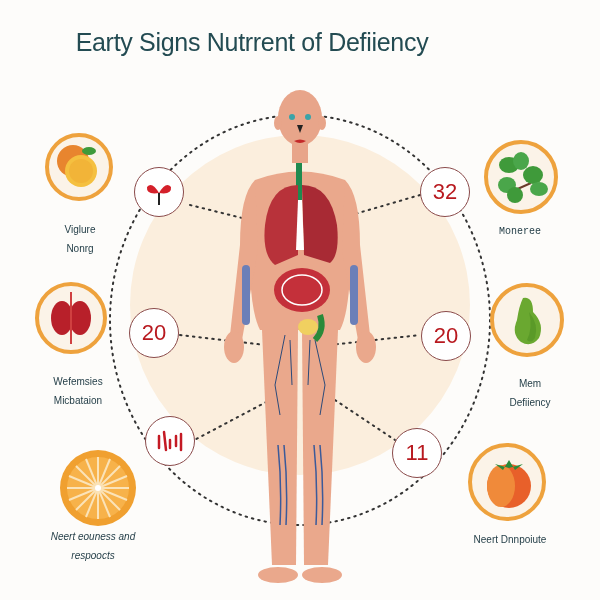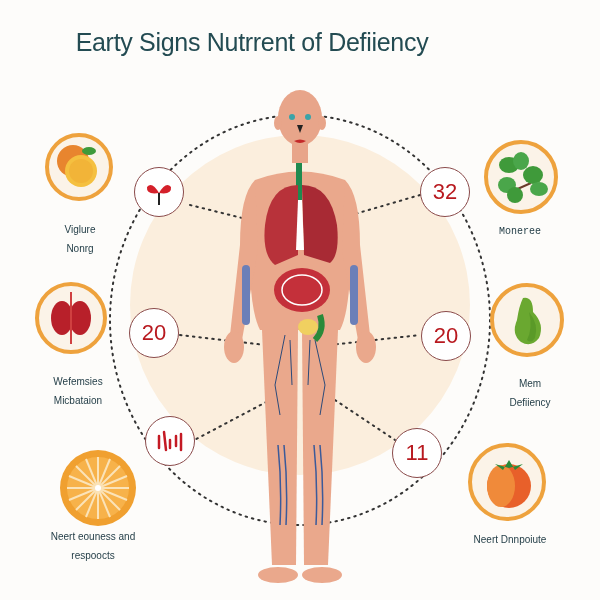--- a/index.html
+++ b/index.html
@@ -135,21 +135,21 @@
       <line x1="17" y1="17" x2="61" y2="61"></line>
         <line x1="61" y1="17" x2="17" y2="61"></line>
       <line x1="27" y1="10" x2="51" y2="68"></line>
         <line x1="51" y1="10" x2="27" y2="68"></line>
       <line x1="10" y1="27" x2="68" y2="51"></line>
         <line x1="10" y1="51" x2="68" y2="27"></line>
     </g>
     <circle cx="39" cy="39" r="3" fill="#fff"></circle>
   </svg>
 </div>
-<div class="label" style="left:8px;top:527px;width:170px;">
+<div class="label" style="left:8px;top:527px;width:170px;font-style:italic;">
   <div>Neert eouness and</div>
   <div>respoocts</div>
 </div>
 
 <div class="icon-circle" style="left:484px;top:140px;width:74px;height:74px;">
   <svg width="60" height="60" viewBox="0 0 60 60">
     <path d="M22 44 L40 36" stroke="#6b3a2a" stroke-width="2"></path>
     <ellipse cx="18" cy="18" rx="10" ry="8" fill="#3f9a3a"></ellipse>
     <ellipse cx="30" cy="14" rx="8" ry="9" fill="#4aa64a"></ellipse>
     <ellipse cx="42" cy="28" rx="10" ry="9" fill="#3f9a3a"></ellipse>

